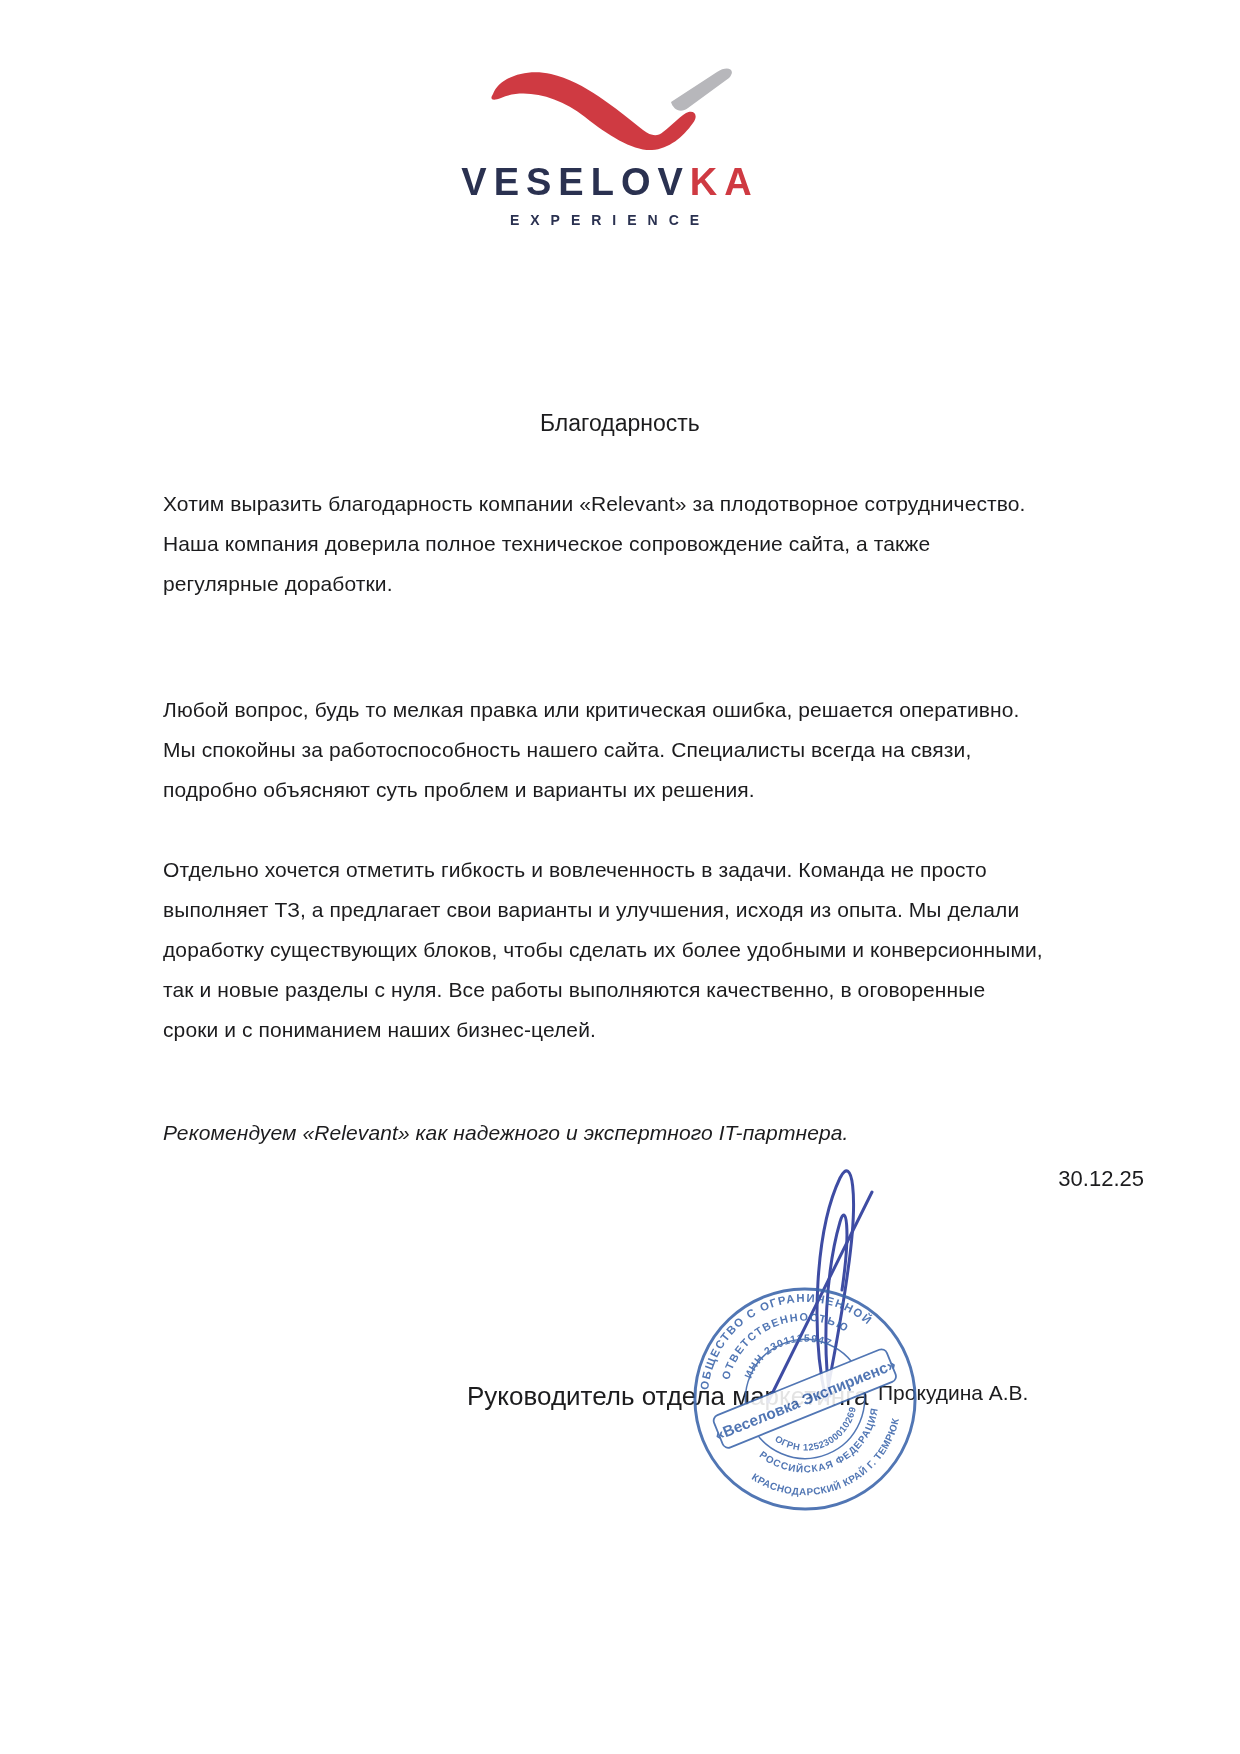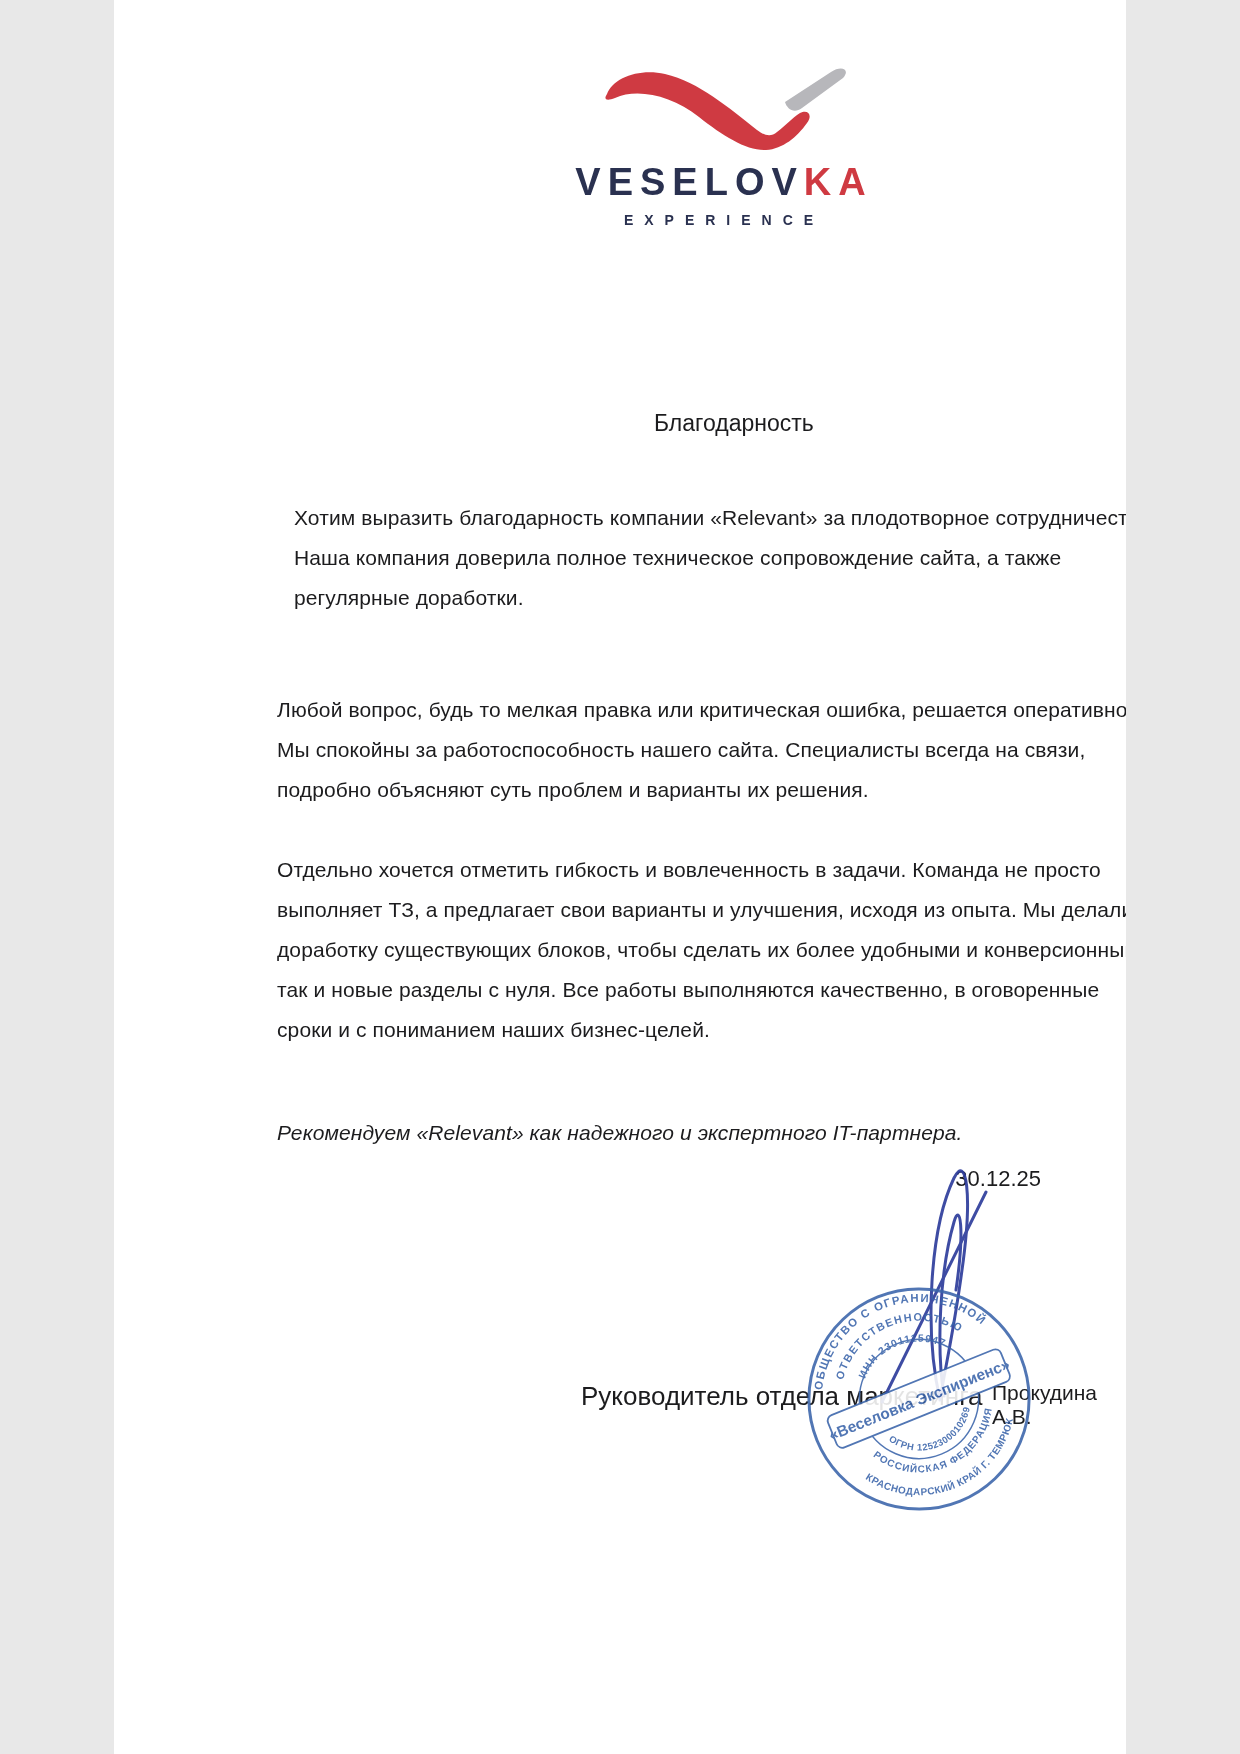--- a/index.html
+++ b/index.html
@@ -1,38 +1,38 @@
 <!DOCTYPE html>
 <html><head>
 <meta charset="utf-8">
 <style>
   html,body { margin:0; padding:0; background:#e8e8e8; }
   .page {
     position:relative;
-    width:1012px; height:1754px;
+    width:1240px; height:1754px;
     margin:0 auto;
     background:#ffffff;
     font-family:"Liberation Sans", sans-serif;
     color:#1d1d1f;
     overflow:hidden;
   }
   
   .logo-block { position:absolute; left:440px; top:56px; width:340px; text-align:center; }
   .logo-mark { display:block; margin:0 auto; }
   .wordmark { margin-top:10px; font-size:38px; font-weight:600; letter-spacing:7px; color:#2a3150; white-space:nowrap; }
   .wordmark .accent { color:#cf3a42; }
   .logo-sub { margin-top:8px; font-size:14px; font-weight:700; letter-spacing:11px; color:#2a3150; white-space:nowrap; }
   
   .doc-title { position:absolute; left:540px; top:410px; width:260px; font-size:23px; font-weight:500; color:#1c1c1e; }
   .para { position:absolute; left:163px; width:882px; font-size:21px; line-height:40px; letter-spacing:0.1px; color:#1c1c1e; }
-  .p1 { top:498px;margin-left:17px; }
+  .p1 { top:484px; }
   .p2 { top:690px; }
   .p3 { top:850px; }
   .p4 { top:1113px;font-style:italic; }
-  .doc-date { position:absolute; top:1166px; right:85px; font-size:22px; color:#1c1c1e; }
+  .doc-date { position:absolute; top:1166px; right:96px; font-size:22px; color:#1c1c1e; }
   .sig-role { position:absolute; left:467px; top:1381px; font-size:26px; color:#1c1c1e; }
   .sig-name { position:absolute; left:878px; top:1381px; font-size:21px; color:#1c1c1e; }
   
   .signature-svg { position:absolute; left:742px; top:1148px; }
   .stamp-svg { position:absolute; left:686px; top:1280px; opacity:0.88; }
   .stamp-text { fill:#3a64aa; font-family:"Liberation Sans", sans-serif; }
 </style>
 </head>
 <body>
 

